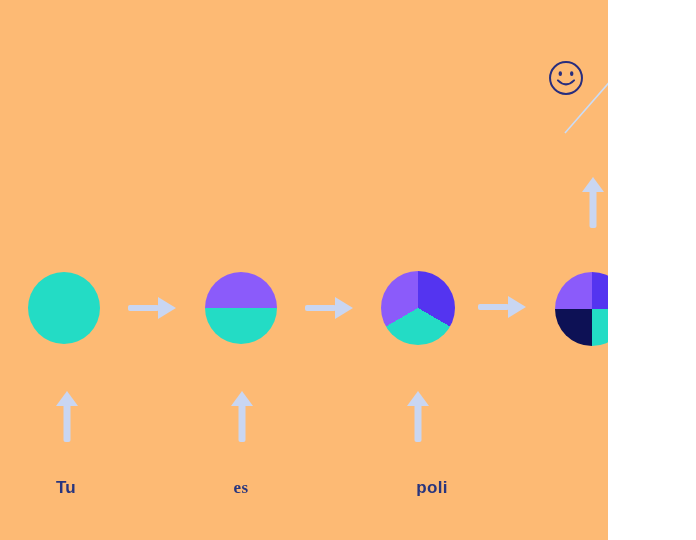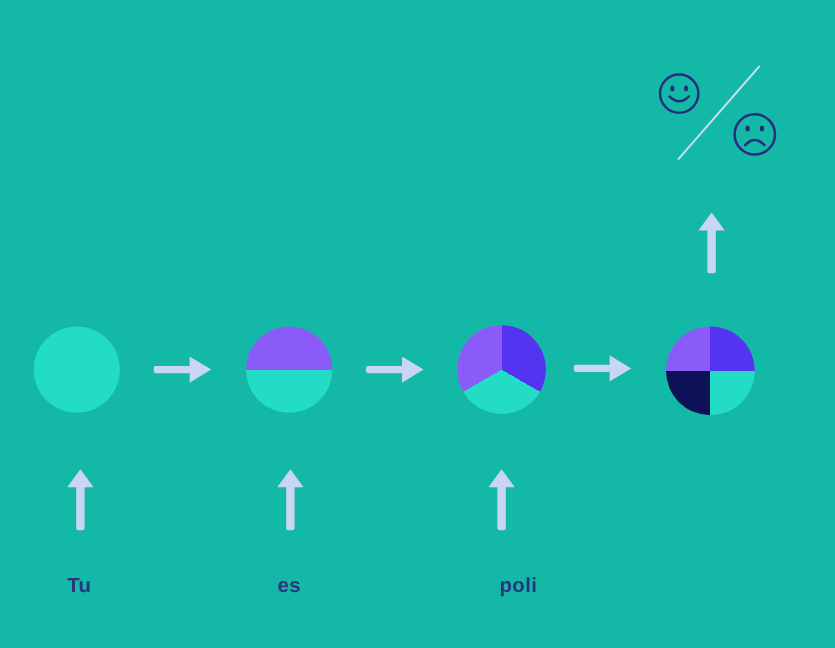--- a/index.html
+++ b/index.html
@@ -1,23 +1,23 @@
 <!DOCTYPE html>
 <html><head>
 <meta charset="utf-8">
 <style>
   * { margin: 0; padding: 0; box-sizing: border-box; }
   html, body { background: #ffffff; }
   body { font-family: "Liberation Sans", "DejaVu Sans", sans-serif; }
 
   .canvas {
     position: relative;
-    width: 696px;
+    width: 608px;
     height: 540px;
-    background: #14b8a6;
+    background: #fdba74;
     overflow: hidden;
   }
 
   
   .state {
     position: absolute;
     width: 72px;
     height: 72px;
     border-radius: 50%;
   }
@@ -44,21 +44,21 @@
   .token-label {
     position: absolute;
     top: 478px;
     transform: translateX(-50%);
     font-size: 17px;
     font-weight: bold;
     letter-spacing: 0.3px;
     color: var(--text);
   }
   .token-1 { left: 66px; }
-  .token-2 { left: 241px; }
+  .token-2 { left: 241px; font-family: Liberation Serif, serif; }
   .token-3 { left: 432px; }
 
   
   .face { position: absolute; color: var(--ink); }
   .face svg { display: block; }
   .happy-face { left: 547px; top: 59px; }
   .sad-face   { left: 609px; top: 92px; }
   .divider-line { position: absolute; left: 562px; top: 52px; color: var(--line); }
 </style>
 </head>

